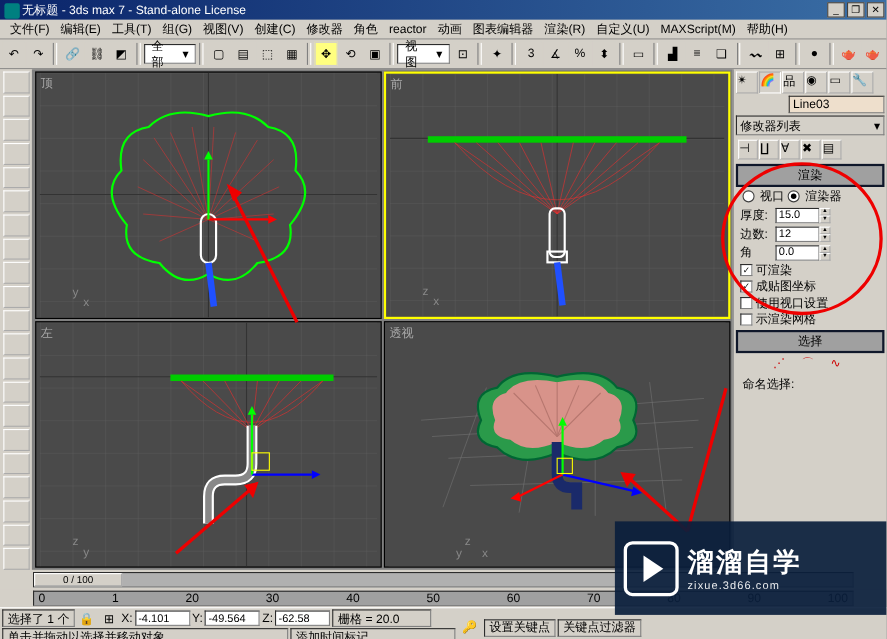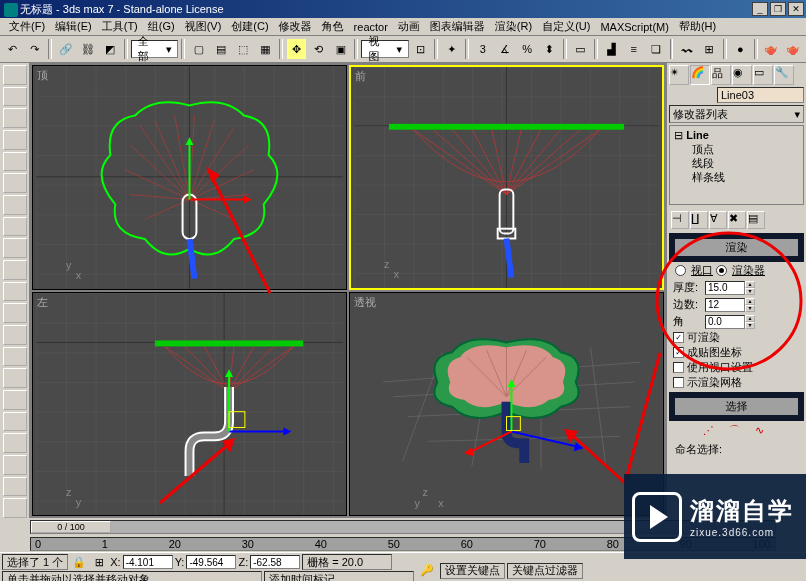--- a/index.html
+++ b/index.html
@@ -37,21 +37,21 @@
 .panel-tabs { display: flex; gap: 1px; margin-bottom: 2px; }
 .ptab { width: 20px; height: 20px; border: 1px outset #fff; background:#d4d0c8;}
 .panel-field { background: #eedfcc; border: 1px inset #808080; padding: 1px 3px; margin-bottom: 2px; height: 16px; display:flex; align-items:center;margin-left:48px;}
 .panel-combo { background: #d4d0c8; border: 1px inset #808080; padding: 1px 3px; margin-bottom: 2px; height: 18px; display:flex; align-items:center; justify-content:space-between;}
 .panel-box { border: 1px solid #808080; background:#d4d0c8; margin-bottom:4px;}
 .tree { padding: 2px 4px; font-size: 11px; line-height: 14px; background:#d4d0c8;}
 .tree .b { font-weight: bold; }
 .mini-row { display:flex; gap:1px; padding:2px; }
 .mini-btn { width:18px; height:18px; border:1px outset #fff; background:#d4d0c8;}
 
-.rollout-head { background: #a0a0a0; border:6px solid #0f172a; padding:1px 4px; text-align:center; margin-top:2px;}
+.rollout-head { background: #a0a0a0; border:2px solid #0f172a; padding:1px 4px; text-align:center; margin-top:2px;}
 .param-row { display:flex; align-items:center; gap:2px; padding:1px 4px; }
 .param-row label { width: 30px; }
 .spinner-field { flex:1; display:flex;align-items:center; }
 .spinner-field input { width:40px; height:14px; border:1px inset #808080; font-size:10px; padding:0 2px;}
 .spin-btns { display:flex; flex-direction:column; }
 .spin-btns div { width:10px; height:7px; background:#d4d0c8; border:1px outset #fff; font-size:6px; line-height:5px; text-align:center;}
 .chk-row { display:flex; align-items:center; gap:3px; padding:0 4px; }
 .chk { width:11px; height:11px; background:#fff; border:1px inset #808080; font-size:8px; text-align:center; line-height:9px;}
 
 
@@ -63,32 +63,32 @@
 
 .statusbar { height: 36px; background:#d4d0c8; border-top:1px solid #fff; display:flex; align-items:center; padding:2px; gap:2px;}
 .status-seg { border:1px inset #808080; padding:1px 4px; height:16px; display:flex; align-items:center; background:#d4d0c8;}
 .coord-in { width:50px; border:1px inset #808080; background:#fff; height:14px; font-size:10px; padding:0 2px;}
 .status-stack { display:flex; flex-direction:column; gap:1px;}
 
 
 .anno { position:absolute; pointer-events:none; z-index: 100;}
 
 
-.watermark { position:absolute; right:0; bottom:22px; width:182px; height:85px; background:rgba(10,30,60,0.92); display:flex; align-items:center; color:#fff; padding:8px; gap:8px; z-index:200;}
+.watermark { position:absolute; right:0; bottom:22px; width:247px; height:85px; background:rgba(10,30,60,0.92); display:flex; align-items:center; color:#fff; padding:8px; gap:8px; z-index:200;}
 .watermark .play { width:50px; height:50px; border:3px solid #fff; border-radius:8px; display:flex; align-items:center; justify-content:center;}
 .watermark .play::after { content:''; border-left:18px solid #fff; border-top:12px solid transparent; border-bottom:12px solid transparent; margin-left:4px;}
 .watermark .txt { display:flex; flex-direction:column;}
 .watermark .big { font-size:24px; font-weight:bold; letter-spacing:2px;}
 .watermark .sm { font-size:10px; letter-spacing:1px; opacity:0.9;}
 
 svg.vp-content { position:absolute; inset:0; width:100%; height:100%;}
 
 .radio { width:11px; height:11px; border:1px solid #404040; border-radius:50%; background:#fff; display:inline-block; vertical-align:middle; margin-right:2px; position:relative;}
 .radio.sel::after { content:''; position:absolute; inset:2px; background:#000; border-radius:50%;}
-.r-row { display:flex; gap:3px; padding:1px 6px; align-items:center;text-decoration:underline;}
+.r-row { display:flex; gap:3px; padding:1px 6px; align-items:center;}
 
 .sel-btn-row { display:flex; gap:4px; padding: 2px 4px; }
 .sel-btn { flex:1; border:1px outset #fff; background:#d4d0c8; text-align:center; padding:1px 0; font-size:10px;}
 .dots { text-align:center; color:#c00; letter-spacing:6px; padding:2px 0;}
 </style>
 </head>
 <body>
 
 <div class="titlebar">
   <div class="title">
@@ -366,28 +366,20 @@
       <div class="ptab">▭</div>
       <div class="ptab">🔧</div>
     </div>
     <div class="panel-field">
         <span>Line03</span>
       </div>
     <div class="panel-combo">
         <span>修改器列表</span>
         <span>▾</span>
       </div>
-    <div class="panel-box" style="height:80px">
-      <div class="tree">
-        <div>⊟ <span class="b">Line</span></div>
-        <div style="padding-left:18px">顶点</div>
-        <div style="padding-left:18px">线段</div>
-        <div style="padding-left:18px">样条线</div>
-      </div>
-    </div>
     <div class="mini-row">
       <div class="mini-btn">⊣</div>
       <div class="mini-btn">∐</div>
       <div class="mini-btn">∀</div>
       <div class="mini-btn">✖</div>
       <div class="mini-btn">▤</div>
     </div>
 
     <div style="position:relative; flex:1;">
 

